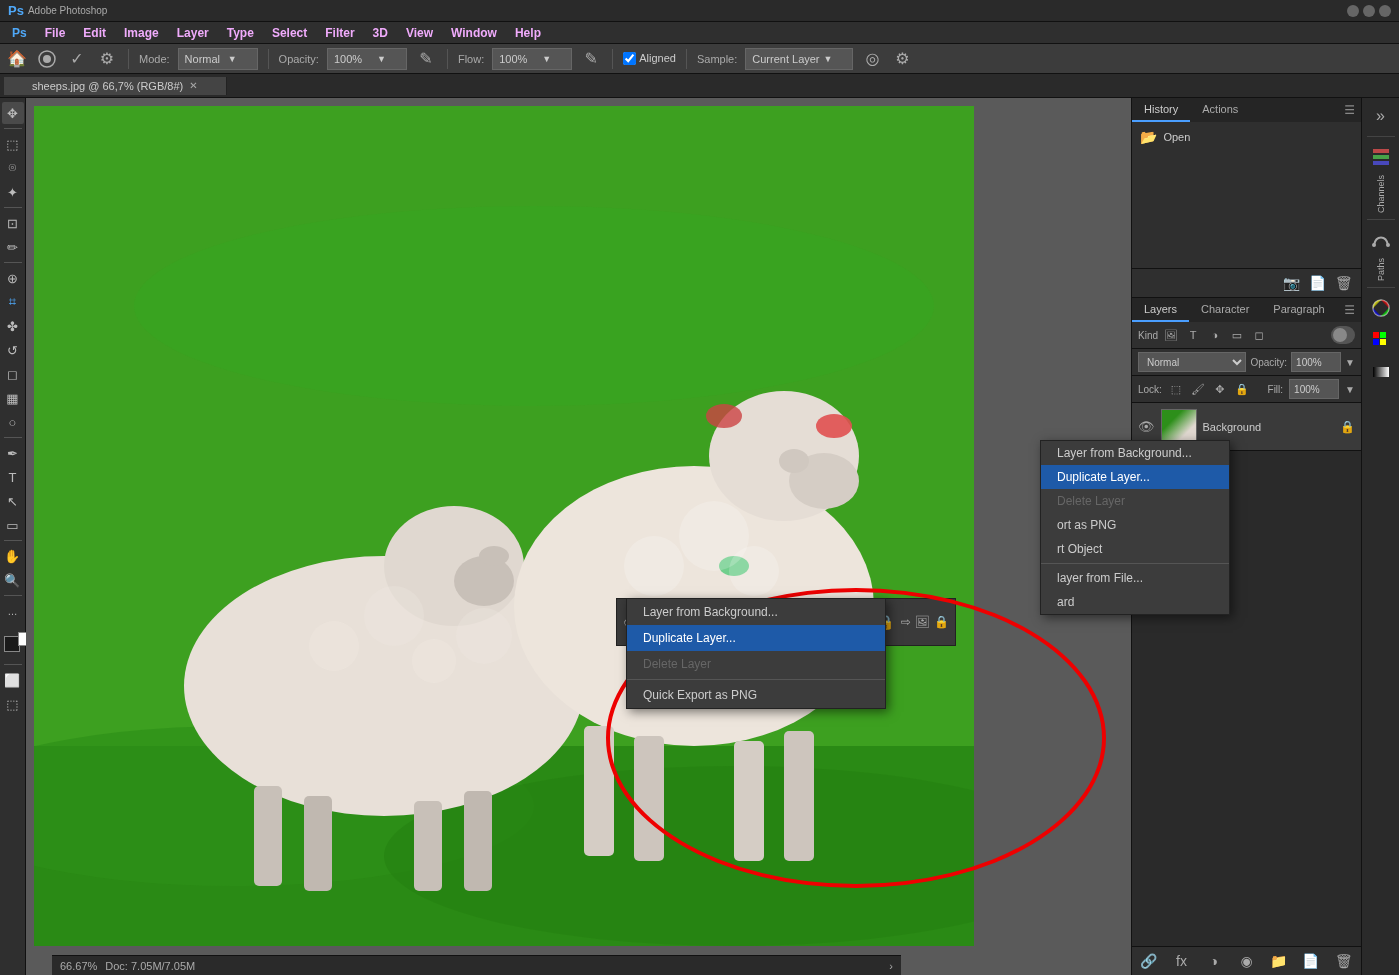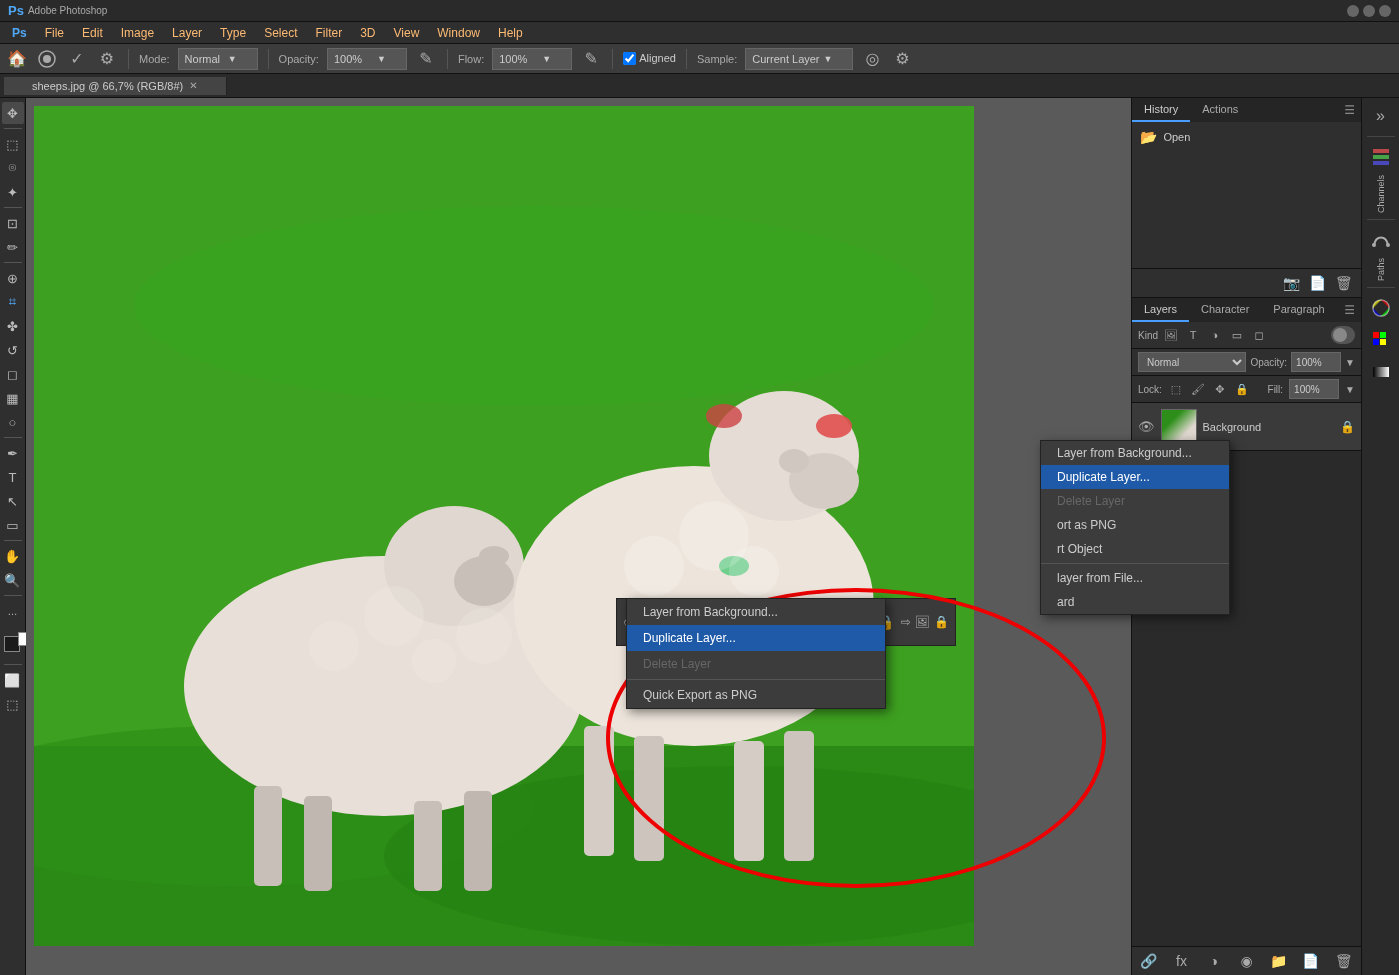--- a/index.html
+++ b/index.html
@@ -51,22 +51,23 @@
       background: #2f2f2f;
       display: flex;
       align-items: center;
       padding: 0 4px;
       border-bottom: 1px solid #111;
       gap: 2px;
     }
     .menu-item {
       padding: 2px 8px;
       cursor: pointer;
-      color: #fdba74;
+      color: #f0abfc;
       font-size: 12px;
+      font-weight: bold;
     }
 
     
     #options-bar {
       height: 30px;
       background: #3c3c3c;
       display: flex;
       align-items: center;
       padding: 0 6px;
       gap: 8px;
@@ -728,20 +729,25 @@
     <div id="context-menu">
       <div class="ctx-item">Layer from Background...</div>
       <div class="ctx-item selected">Duplicate Layer...</div>
       <div class="ctx-item disabled">Delete Layer</div>
       <div class="ctx-sep"></div>
       <div class="ctx-item">Quick Export as PNG</div>
     </div>
 
     <div id="red-oval"></div>
 
+    <div id="status-bar">
+      <span>66.67%</span>
+      <span>Doc: 7.05M/7.05M</span>
+      <span style="margin-left:auto;">›</span>
+    </div>
   </div>
 
   <div id="right-panel">
 
     <div id="history-panel">
       <div class="panel-tabs">
         <div class="panel-tab active">History</div>
         <div class="panel-tab">Actions</div>
         <div class="panel-tab-menu">☰</div>
       </div>

